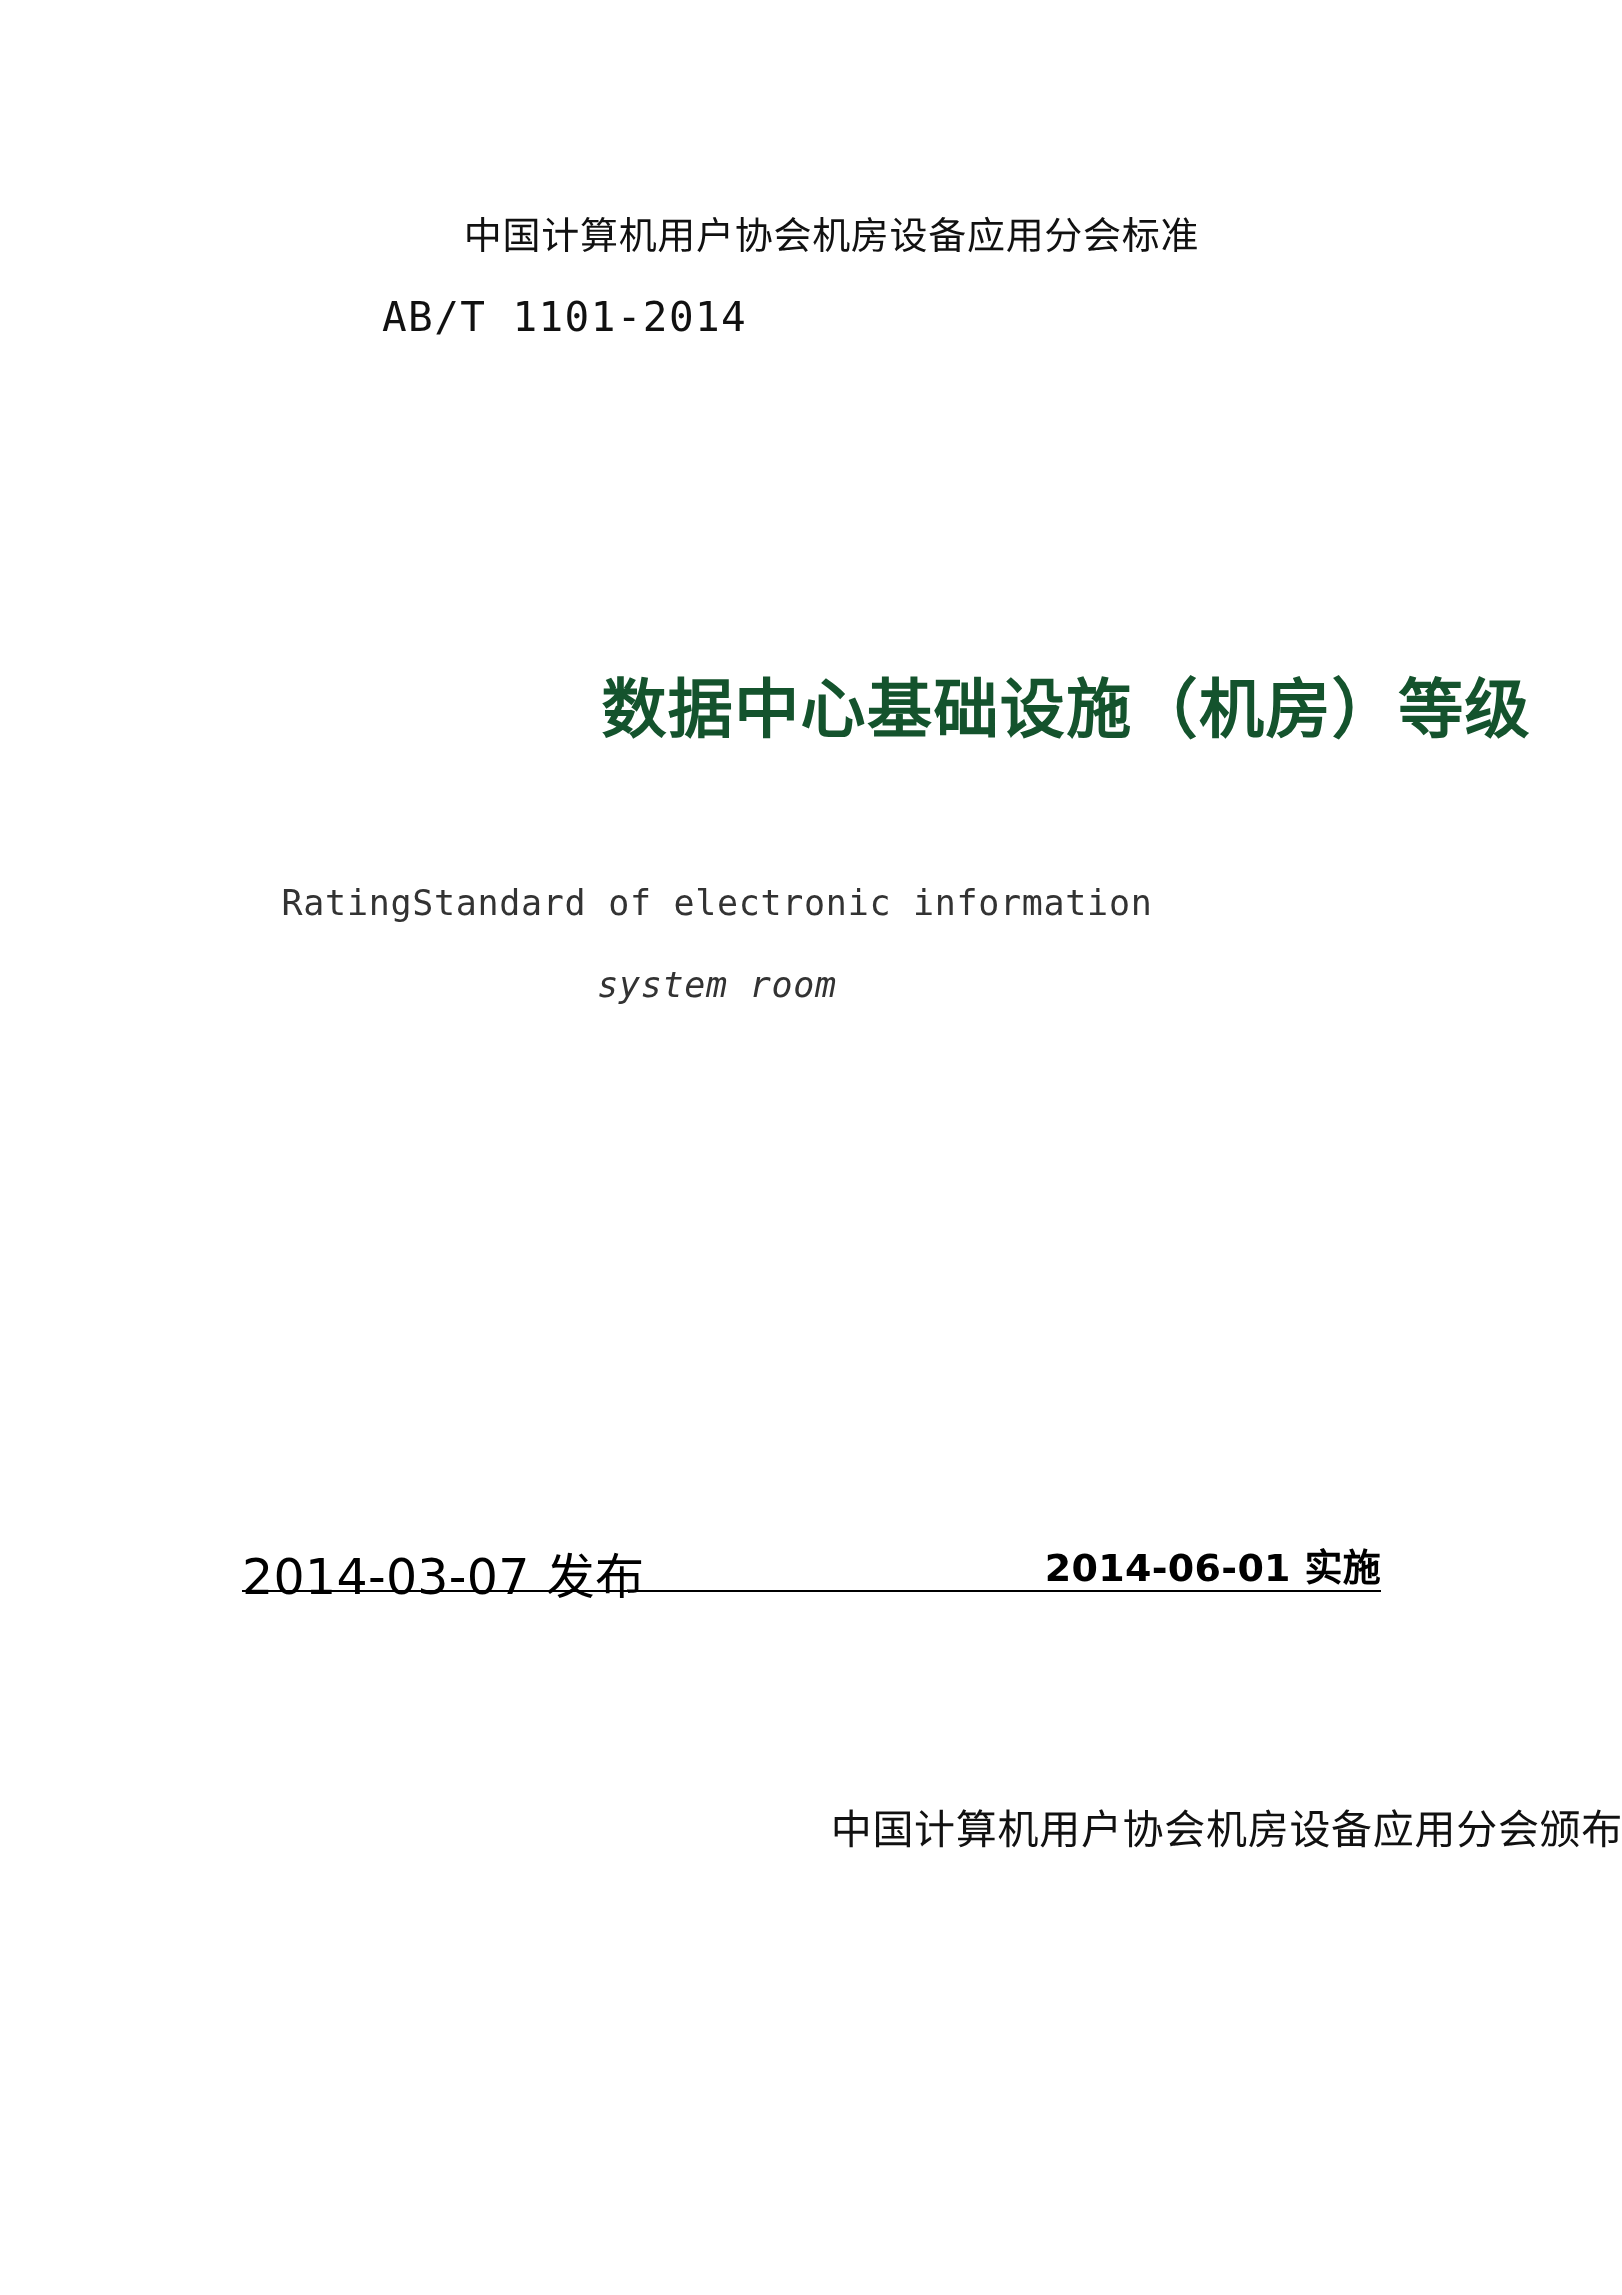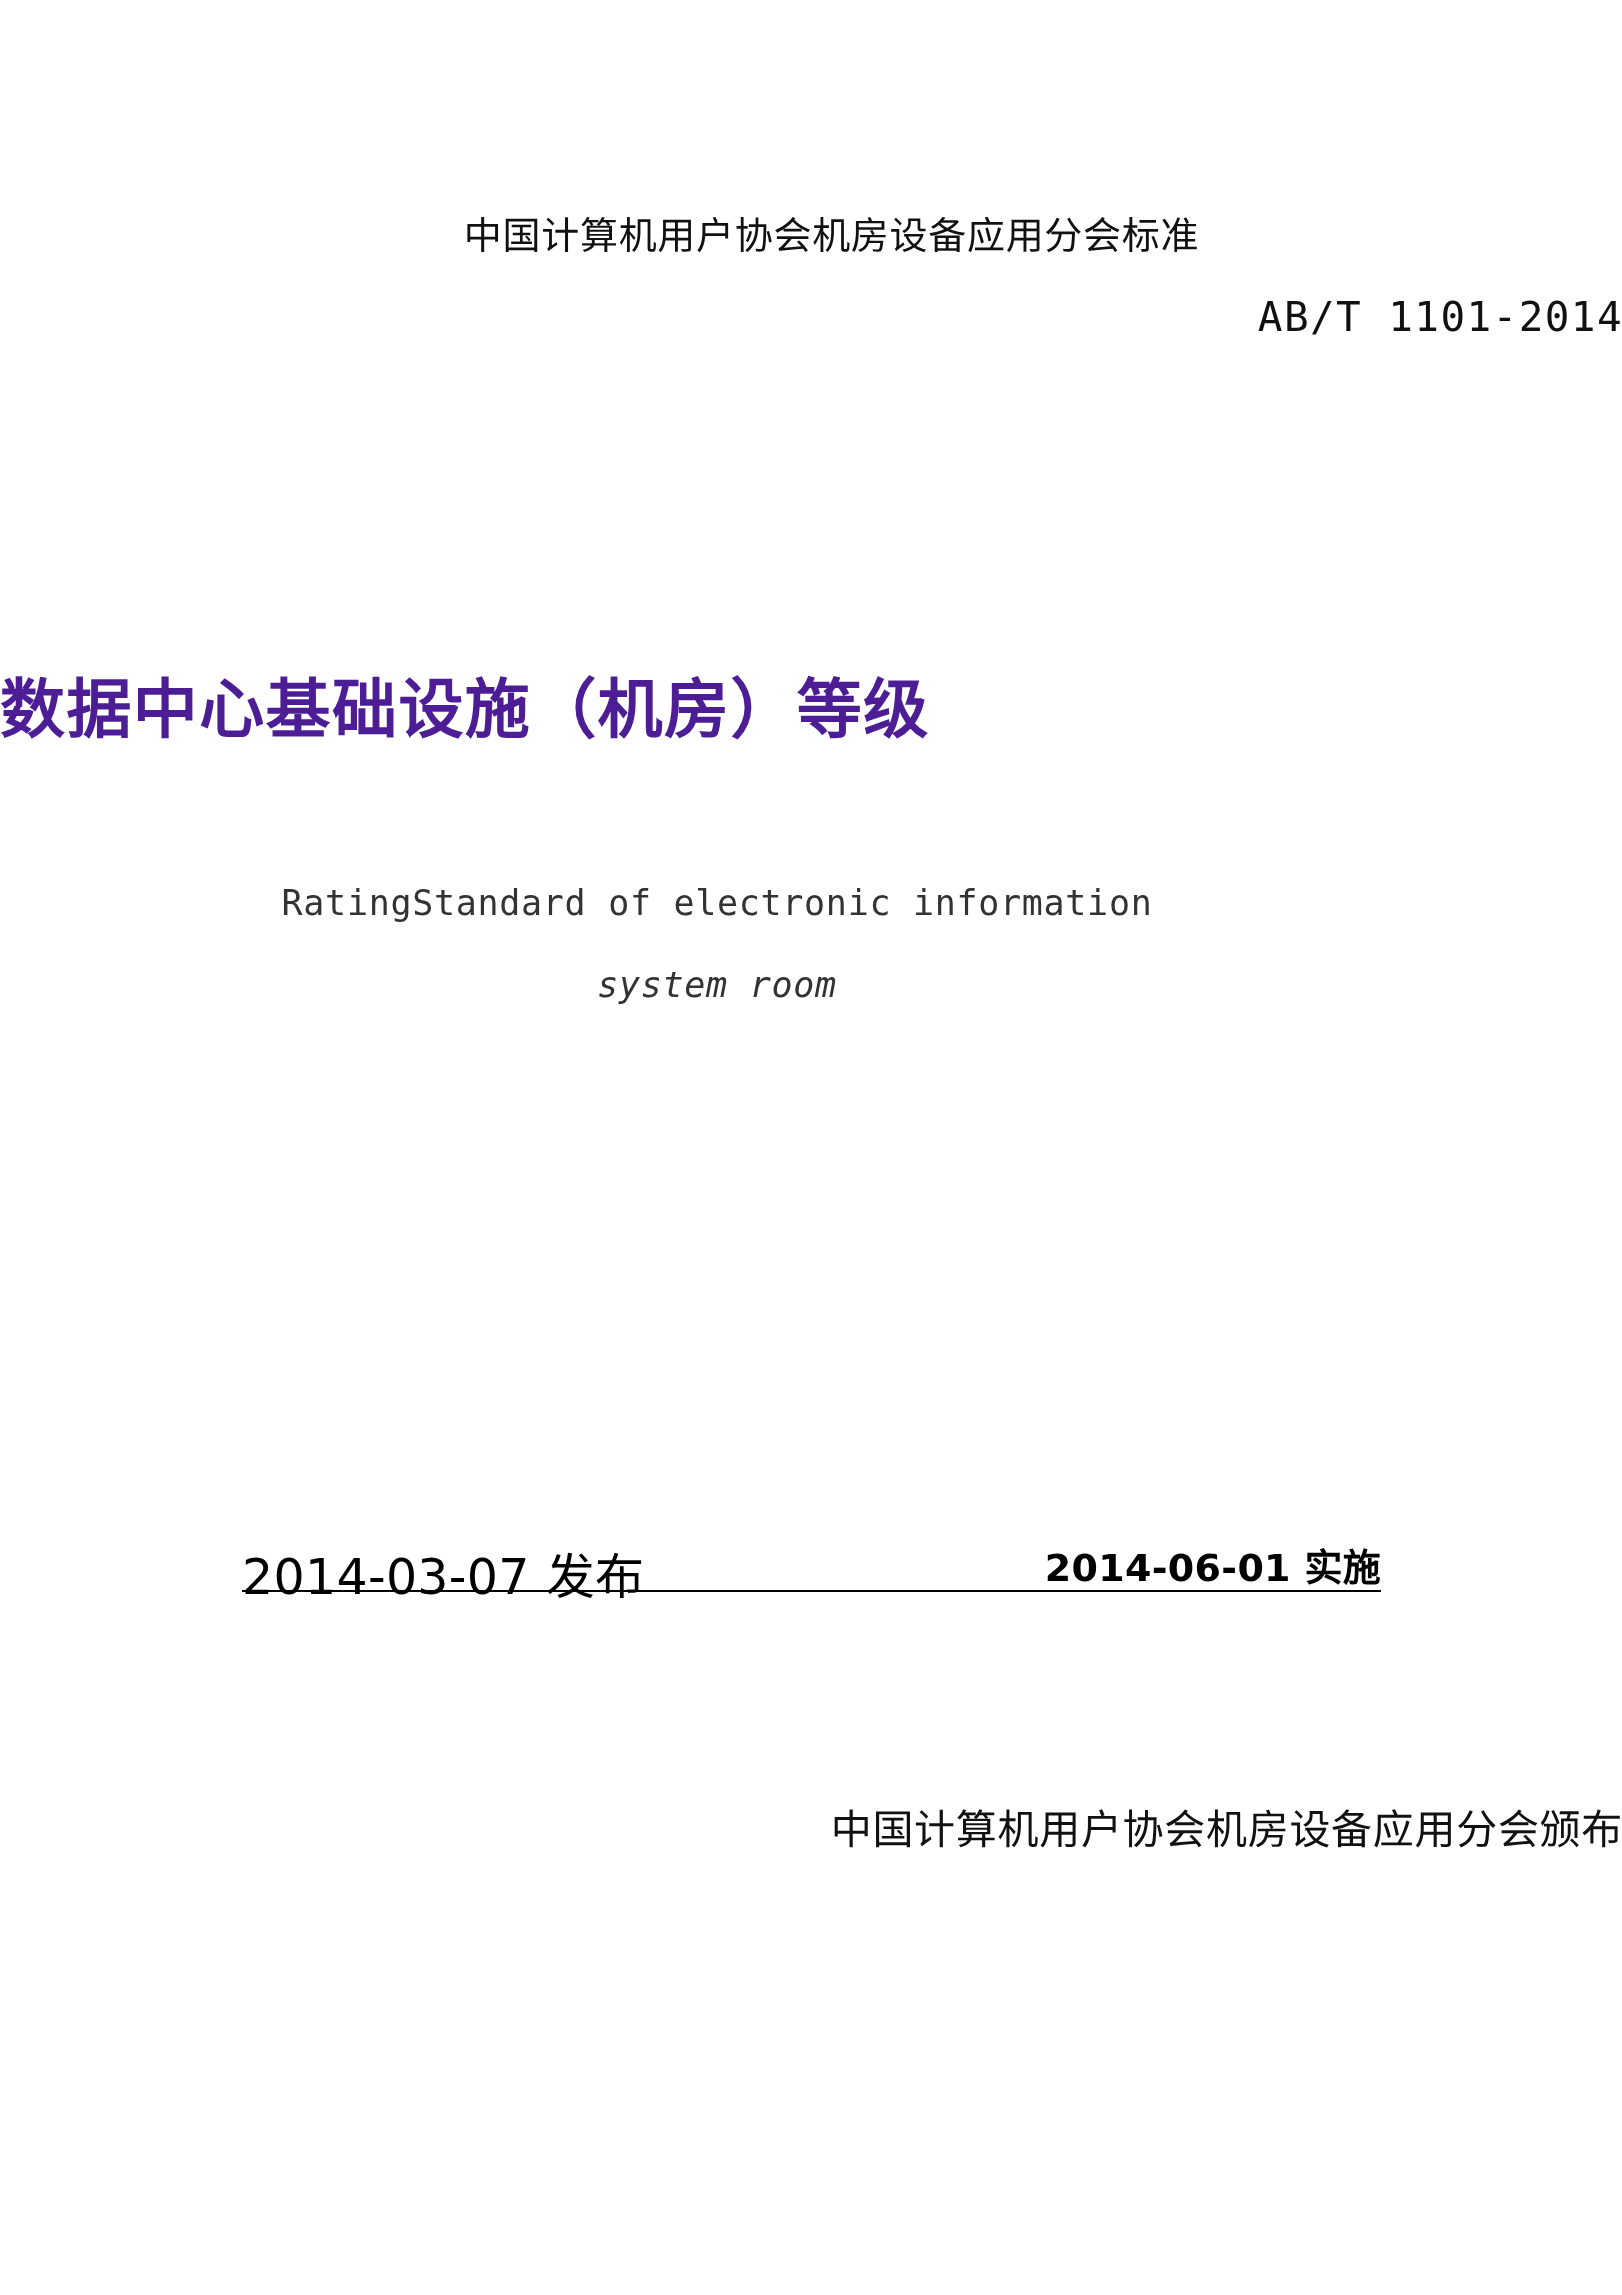--- a/index.html
+++ b/index.html
@@ -37,43 +37,43 @@
     white-space: nowrap;
     padding-left: 20px;
   }
 
   
   .std-code {
     position: absolute;
     top: 293px;
     left: 0;
     width: 1623px;
-    text-align: right;
+    text-align: left;
     padding-left: 382px;
     box-sizing: border-box;
     font-family: "DejaVu Sans Mono", monospace;
     font-size: 41px;
     letter-spacing: 1.4px;
     color: #111111;
     white-space: nowrap;
   }
 
   
   .main-title {
     position: absolute;
     top: 668px;
     left: 0;
     width: 1531px;
-    text-align: left;
+    text-align: right;
     font-family: "DejaVu Sans", sans-serif;
     font-weight: bold;
     font-size: 65px;
     line-height: 1.28;
     letter-spacing: 1.4px;
-    color: #4c1d95;
+    color: #14532d;
   }
   .main-title .line2 {
     display: block;
   }
 
   
   .eng-subtitle {
     position: absolute;
     top: 862px;
     left: 0;

